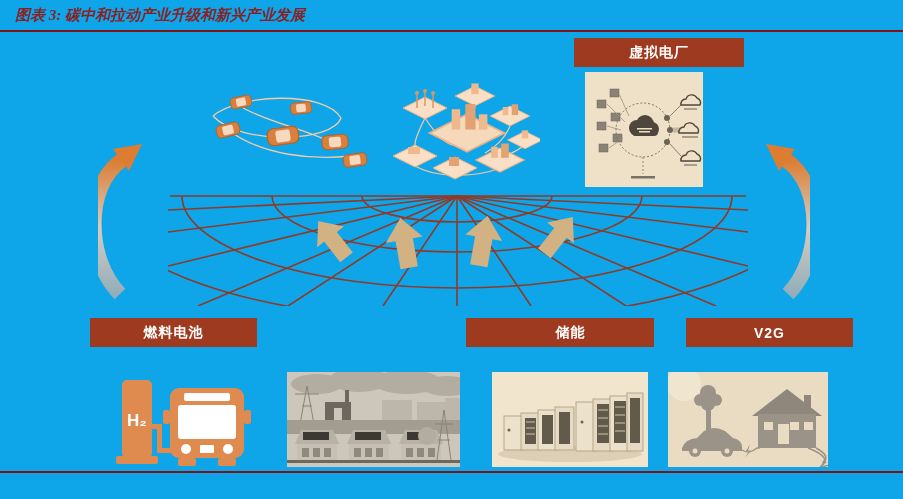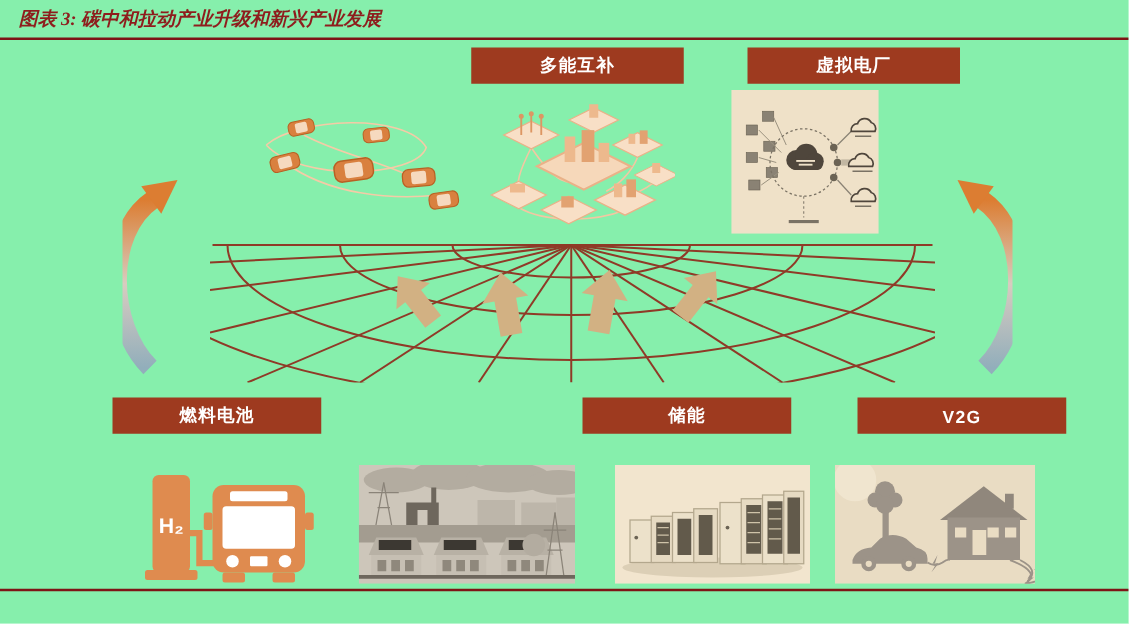--- a/index.html
+++ b/index.html
@@ -1,16 +1,16 @@
 <!DOCTYPE html>
 <html style="--title-red: #8E1D1D; --rule-maroon: #7E1416; --label-red: #9E3A1F; --web-line: #8F3A27; --arrow-tan: #D2B183; --cycle-orange: #DC7D32; --cycle-blue: #92AEBB; --icon-orange: #DF8B4F;"><head>
 <meta charset="utf-8">
 <style>
   html,body{margin:0;padding:0;background:#fff;}
-  #page{position:relative;width:903px;height:499px;background:#86efac;overflow:hidden;
+  #page{position:relative;width:903px;height:499px;background:#0ea5e9;overflow:hidden;
         font-family:"Liberation Sans",sans-serif;}
   .fig-title{position:absolute;left:15px;top:6px;font-family:"Liberation Serif",serif;
         font-style:italic;font-weight:bold;font-size:15px;color:var(--title-red);}
   .rule{position:absolute;left:0;width:903px;height:2px;background:var(--rule-maroon);}
   .rule-top{top:30px;}
   .rule-bottom{top:471px;}
   .label-box{position:absolute;height:29px;background:var(--label-red);color:#fff;
         display:flex;align-items:center;justify-content:center;
         font-size:14px;font-weight:bold;letter-spacing:1px;}
   .row-top{top:38px;width:170px;}
@@ -21,24 +21,21 @@
   .flip{transform:scaleX(-1);}
 </style>
 </head>
 <body>
 
 <div id="page">
 
   <div class="fig-title">图表 3: 碳中和拉动产业升级和新兴产业发展</div>
   <div class="rule rule-top"></div>
 
-  <div class="label-box row-top" style="left:377px;">
-    <span>多能互补</span>
-  </div>
-  <div class="label-box row-top" style="left:574px;margin-left:24px;">
+  <div class="label-box row-top" style="left:574px;">
     <span>虚拟电厂</span>
   </div>
 
   <svg class="illu" style="left:183px;top:78px;" width="185" height="105" viewBox="0 0 185 105">
     <path d="M30,38 C55,16 142,12 158,40 C150,64 58,68 30,38" fill="none" stroke="#F4CBA6" stroke-width="1.3"></path>
     <path d="M60,30 C90,46 120,50 152,66" fill="none" stroke="#F4CBA6" stroke-width="1.3"></path>
     <path d="M45,52 C80,78 130,82 168,78" fill="none" stroke="#F4CBA6" stroke-width="1.3"></path>
     <g transform="translate(58,24) rotate(-12) scale(0.8)">
       <rect x="-13" y="-7" width="26" height="14" rx="5" fill="#D9803F" stroke="#B96023"></rect>
         <rect x="-6" y="-5" width="12" height="10" rx="2" fill="#F6D9BF"></rect>
@@ -210,21 +207,21 @@
       <path d="M -8 22 L -8 -4 L -17 -4 L 0 -24 L 17 -4 L 8 -4 L 8 22 Z" transform="translate(165,52) rotate(-38)"></path>
       <path d="M -8 22 L -8 -4 L -17 -4 L 0 -24 L 17 -4 L 8 -4 L 8 22 Z" transform="translate(237,56) rotate(-10) scale(1.1)"></path>
       <path d="M -8 22 L -8 -4 L -17 -4 L 0 -24 L 17 -4 L 8 -4 L 8 22 Z" transform="translate(315,54) rotate(10) scale(1.1)"></path>
       <path d="M -8 22 L -8 -4 L -17 -4 L 0 -24 L 17 -4 L 8 -4 L 8 22 Z" transform="translate(390,48) rotate(38)"></path>
     </g>
   </svg>
 
   <div class="label-box row-bottom" style="left:90px;">
     <span>燃料电池</span>
   </div>
-  <div class="label-box row-bottom" style="left:466px;">
+  <div class="label-box row-bottom" style="left:466px;padding-left:21px;">
     <span>储能</span>
   </div>
   <div class="label-box row-bottom" style="left:654px;margin-left:32px;">
     <span>V2G</span>
   </div>
 
   <svg class="illu" style="left:112px;top:362px;" width="140" height="108" viewBox="0 0 140 108">
     <g fill="var(--icon-orange)">
       <rect x="10" y="18" width="30" height="78" rx="5"></rect>
       <rect x="4" y="94" width="42" height="8" rx="2"></rect>

